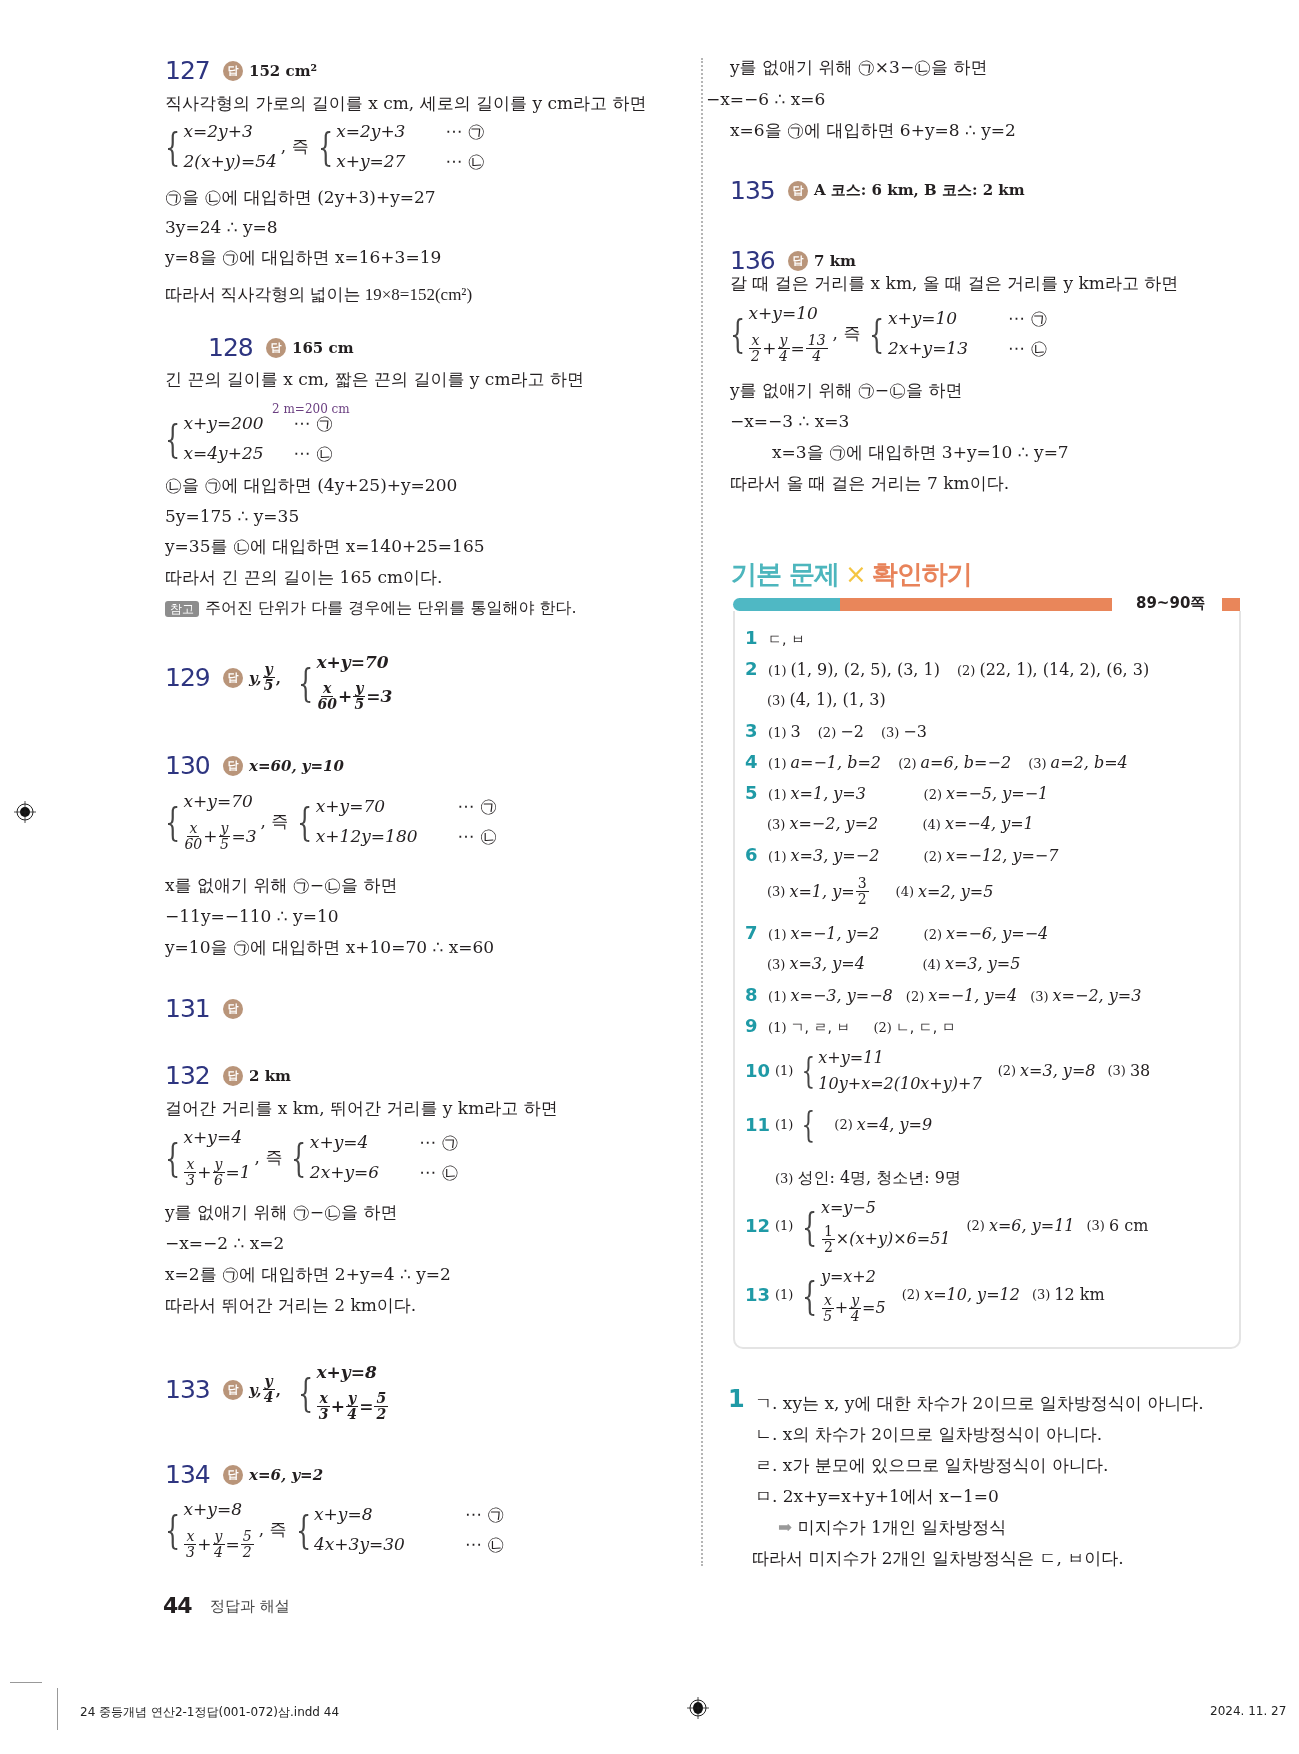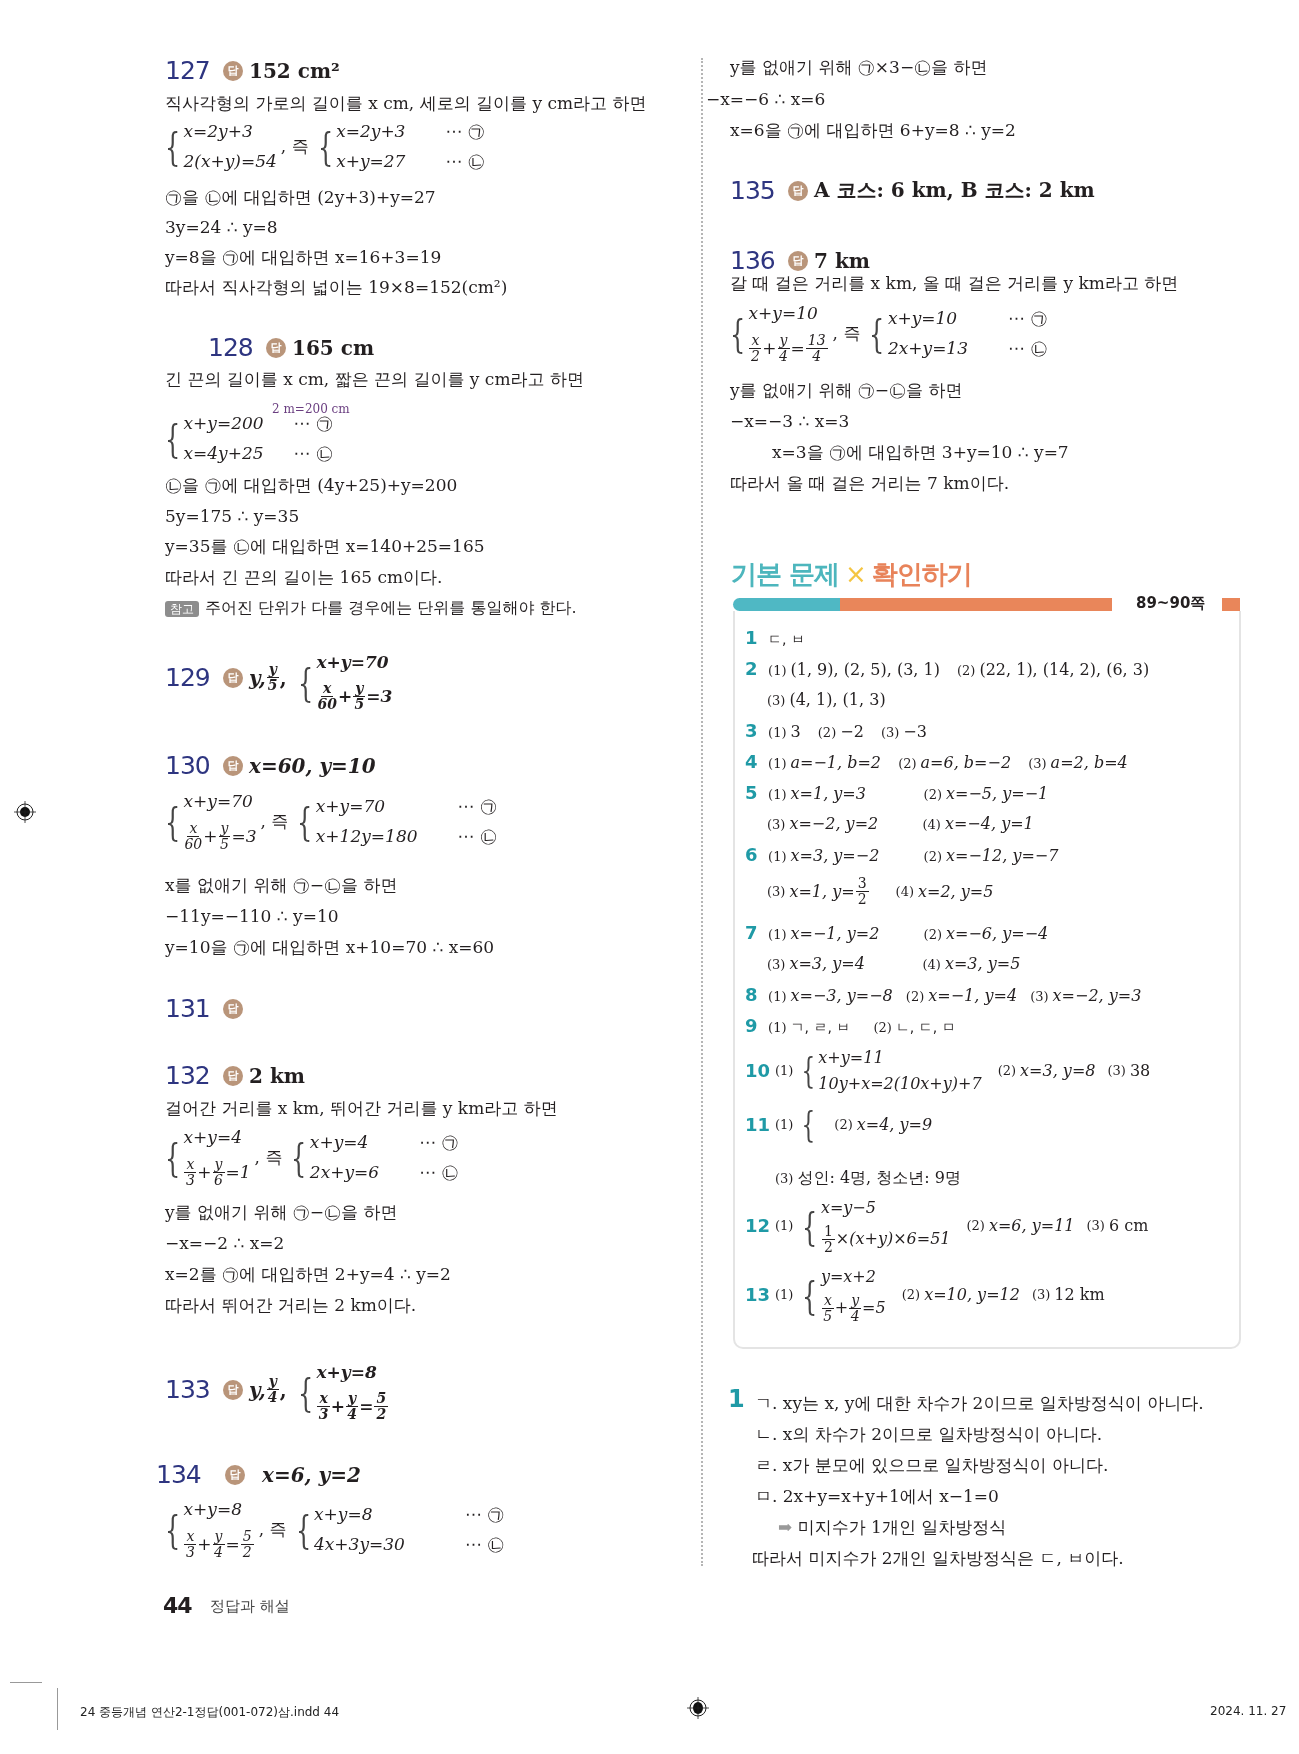--- a/index.html
+++ b/index.html
@@ -4,21 +4,21 @@
 <style>
   * { box-sizing: border-box; margin: 0; padding: 0; }
   html, body { width: 1299px; height: 1754px; background: #ffffff; overflow: hidden; }
   body { position: relative; font-family: "DejaVu Serif", "Liberation Serif", serif; color: #231f20; }
   .sans { font-family: "DejaVu Sans", "Liberation Sans", sans-serif; }
   .divider { position: absolute; left: 701px; top: 58px; height: 1508px; border-left: 2px dotted #b5b5b5; }
   .line { position: absolute; font-size: 17px; line-height: 22px; white-space: nowrap; }
   .prob-head { position: absolute; display: flex; align-items: center; white-space: nowrap; }
   .pnum { font-family: "DejaVu Sans", "Liberation Sans", sans-serif; font-size: 25px; color: #2e3580; letter-spacing: -1px; font-weight: normal; width: 58px; }
   .dap { width: 20px; height: 20px; border-radius: 50%; background: #b9957a; color: #fff; font-family: "DejaVu Sans", sans-serif; font-size: 11px; display: inline-flex; align-items: center; justify-content: center; margin-right: 6px; font-weight: bold; }
-  .ans { font-size: 20px; font-weight: bold; }
+  .ans { font-size: 15px; font-weight: bold; }
   .it { font-style: italic; }
   .sys { position: absolute; display: flex; align-items: center; font-size: 17px; }
   .brace { font-size: 40px; line-height: 40px; font-weight: 100; color: #444; transform: scaleX(0.6); margin-right: -2px; }
   .rows { display: flex; flex-direction: column; }
   .rows > div { height: 30px; line-height: 30px; white-space: nowrap; }
   .frac { display: inline-flex; flex-direction: column; align-items: center; vertical-align: middle; font-size: 14px; line-height: 15px; margin: 0 1px; }
   .frac .n { border-bottom: 1px solid #231f20; padding: 0 2px; }
   .note-badge { background: #8d8d8d; color: #fff; font-size: 12px; padding: 1px 5px; border-radius: 3px; font-family: "DejaVu Sans", sans-serif; margin-right: 6px; }
   .section-title { position: absolute; left: 731px; top: 557px; font-family: "DejaVu Sans", sans-serif; font-size: 26px; font-weight: bold; letter-spacing: -1px; }
   .section-title .t1 { color: #4db6bd; }
@@ -68,21 +68,21 @@
       <div class="it">x+y=27</div>
     </div>
     <div class="rows" style="margin-left:40px;">
       <div>⋯ ㉠</div>
       <div>⋯ ㉡</div>
     </div>
   </div>
   <div class="line" style="left:165px;top:186px;">㉠을 ㉡에 대입하면 (2y+3)+y=27</div>
   <div class="line" style="left:165px;top:216px;">3y=24        ∴ y=8</div>
   <div class="line" style="left:165px;top:246px;">y=8을 ㉠에 대입하면 x=16+3=19</div>
-  <div class="line" style="left:165px;top:276px;">따라서 직사각형의 넓이는 19×8=152(cm²)</div>
+  <div class="line" style="left:165px;top:284px;font-family:Liberation Serif, serif;">따라서 직사각형의 넓이는 19×8=152(cm²)</div>
 
   <div class="prob-head" style="left:165px;top:333px;margin-left:43px;">
     <span class="pnum">128</span>
     <span class="dap">답</span>
     <span class="ans">165 cm</span>
   </div>
   <div class="line" style="left:165px;top:368px;">긴 끈의 길이를 x cm, 짧은 끈의 길이를 y cm라고 하면</div>
   <div class="line" style="left:272px;top:398px;font-size:12px;color:#6a3e80;">2 m=200 cm</div>
   <div class="sys" style="left:160px;top:408px;">
     <span class="brace">{</span>
@@ -226,21 +226,21 @@
             <span class="n">y</span>
             <span>4</span>
           </span><span>=</span><span class="frac">
             <span class="n">5</span>
             <span>2</span>
           </span>
       </div>
     </div>
   </div>
 
-  <div class="prob-head" style="left:156px;top:1460px;gap:11px;">
+  <div class="prob-head" style="left:165px;top:1460px;">
     <span class="pnum">134</span>
     <span class="dap">답</span>
     <span class="ans it">x=6, y=2</span>
   </div>
   <div class="sys" style="left:160px;top:1494px;">
     <span class="brace">{</span>
     <div class="rows">
       <div class="it">x+y=8</div>
       <div class="it" style="height:40px;display:flex;align-items:center;">
         <span class="frac">

